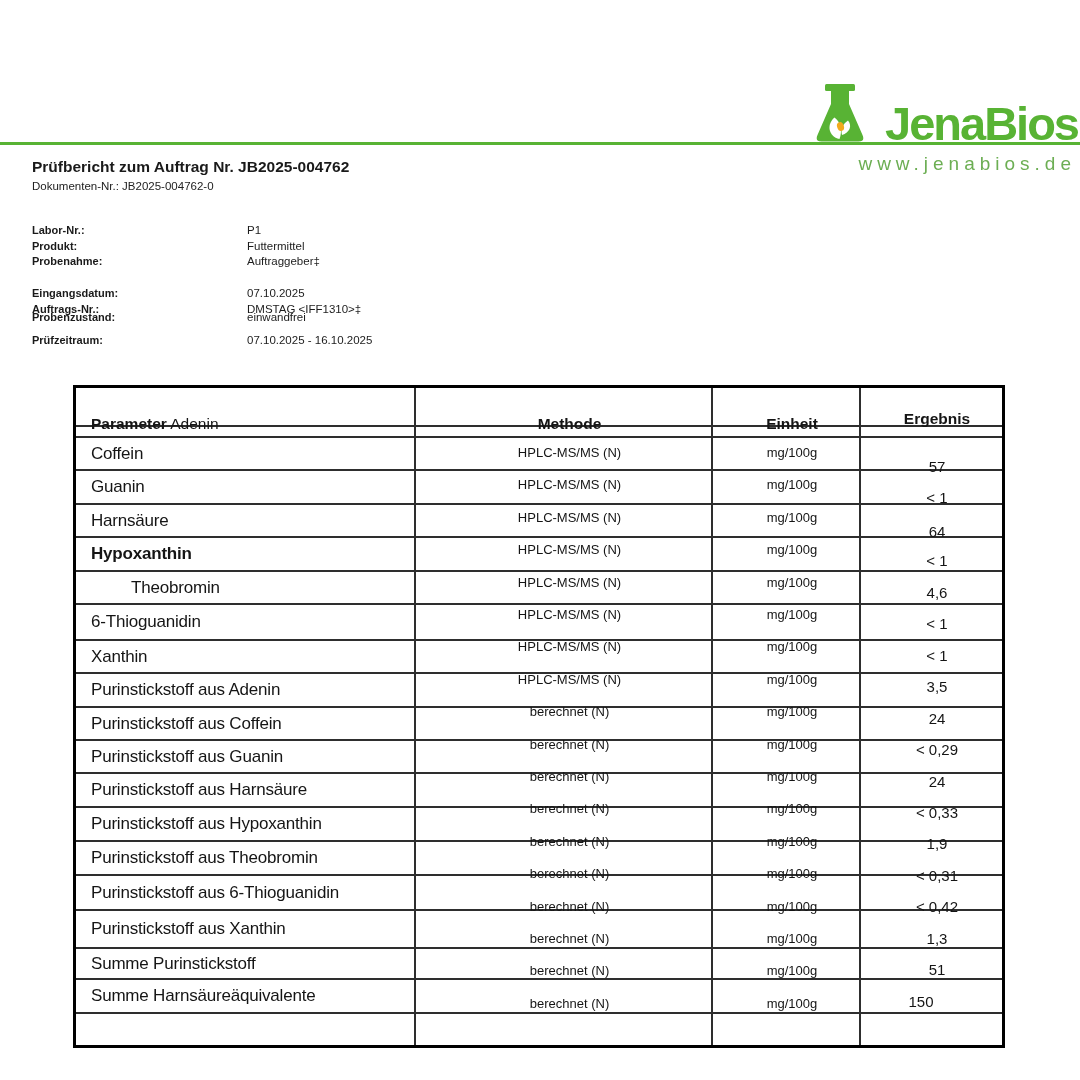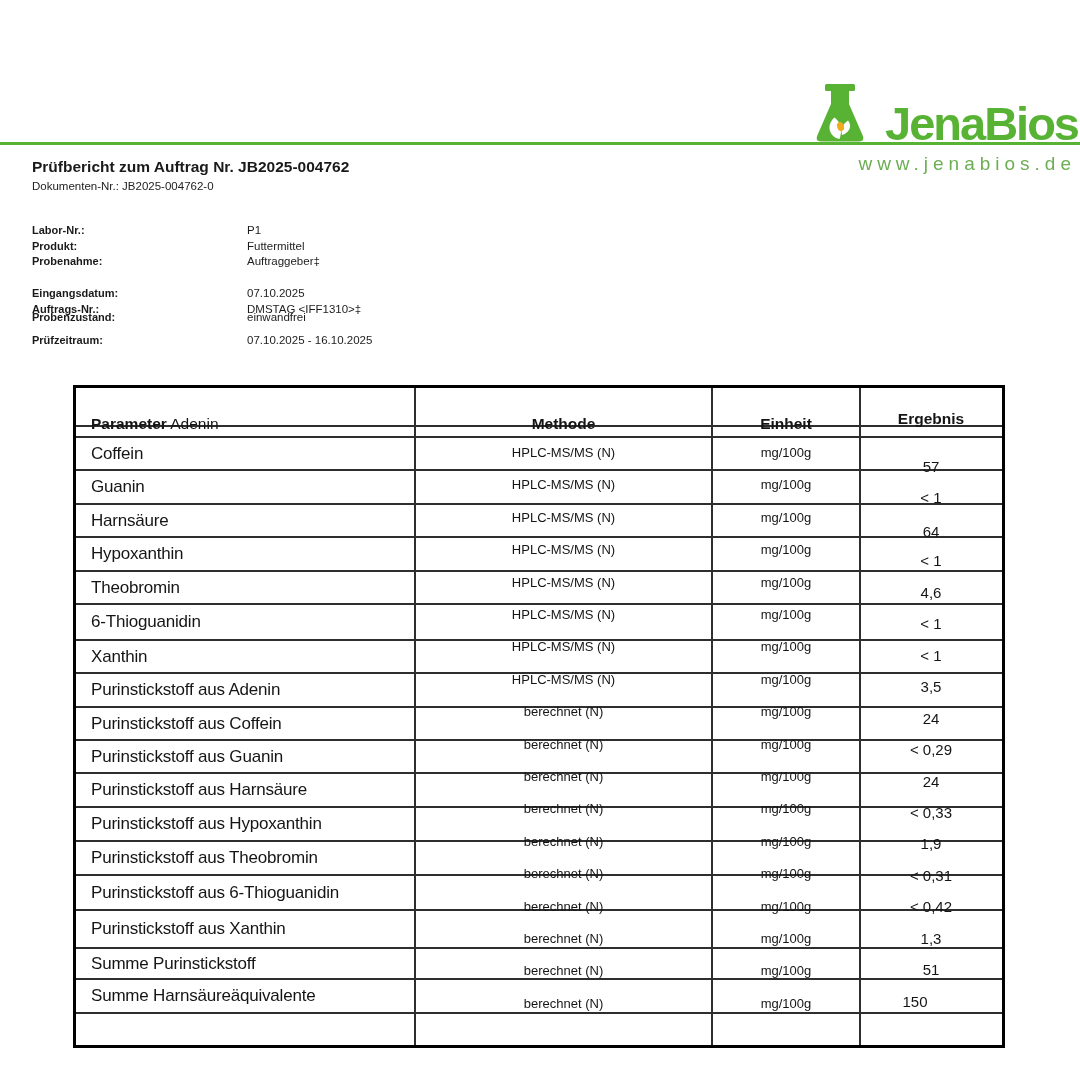--- a/index.html
+++ b/index.html
@@ -56,21 +56,21 @@
     border:3px solid #000;box-sizing:border-box;background:#fff;
   }
   .vline{position:absolute;top:0;width:2px;height:657px;background:#2e2e2e;}
   .hline{position:absolute;left:0;width:926px;height:2px;background:#2e2e2e;}
   .pcell{
     position:absolute;left:15px;transform:translateY(-50%);
     font-size:17px;letter-spacing:-0.2px;white-space:nowrap;color:#151515;
   }
   .ccell{
     position:absolute;transform:translateY(-50%);
-    text-align:center;font-size:13px;white-space:nowrap;color:#151515;
+    text-align:center;font-size:13px;white-space:nowrap;color:#151515;margin-left:6px;
   }
   .ccell.r{font-size:15px;}
   .head{font-weight:bold;font-size:15.5px;letter-spacing:0;}
   .head .normal{font-weight:normal;}
 </style>
 </head>
 <body>
 
 <div id="page">
 
@@ -144,22 +144,22 @@
       <div class="hline" style="top: 559px;"></div>
       <div class="hline" style="top: 590px;"></div>
       <div class="hline" style="top: 624px;"></div>
       <div class="pcell head" style="top: 36px;"><span>Parameter</span><span class="normal"> Adenin</span></div>
       <div class="ccell head" style="top: 36px; left: 339px; width: 297px;">Methode</div>
       <div class="ccell head" style="top: 36px; left: 636px; width: 148px;">Einheit</div>
       <div class="ccell head" style="top: 31px; left: 784px; width: 142px;">Ergebnis</div>
       <div class="pcell" style="top: 65.5px;">Coffein</div>
       <div class="pcell" style="top: 99px;">Guanin</div>
       <div class="pcell" style="top: 132.5px;">Harnsäure</div>
-      <div class="pcell" style="top: 166px;">Hypoxanthin</div>
-      <div class="pcell" style="top: 199.5px;">Theobromin</div>
+      <div class="pcell" style="top: 166px; font-weight: bold;">Hypoxanthin</div>
+      <div class="pcell" style="top: 199.5px; margin-left: 40px;">Theobromin</div>
       <div class="pcell" style="top: 234px;">6-Thioguanidin</div>
       <div class="pcell" style="top: 268.5px;">Xanthin</div>
       <div class="pcell" style="top: 302px;">Purinstickstoff aus Adenin</div>
       <div class="pcell" style="top: 335.5px;">Purinstickstoff aus Coffein</div>
       <div class="pcell" style="top: 368.5px;">Purinstickstoff aus Guanin</div>
       <div class="pcell" style="top: 402px;">Purinstickstoff aus Harnsäure</div>
       <div class="pcell" style="top: 436px;">Purinstickstoff aus Hypoxanthin</div>
       <div class="pcell" style="top: 470px;">Purinstickstoff aus Theobromin</div>
       <div class="pcell" style="top: 504.5px;">Purinstickstoff aus 6-Thioguanidin</div>
       <div class="pcell" style="top: 541px;">Purinstickstoff aus Xanthin</div>

